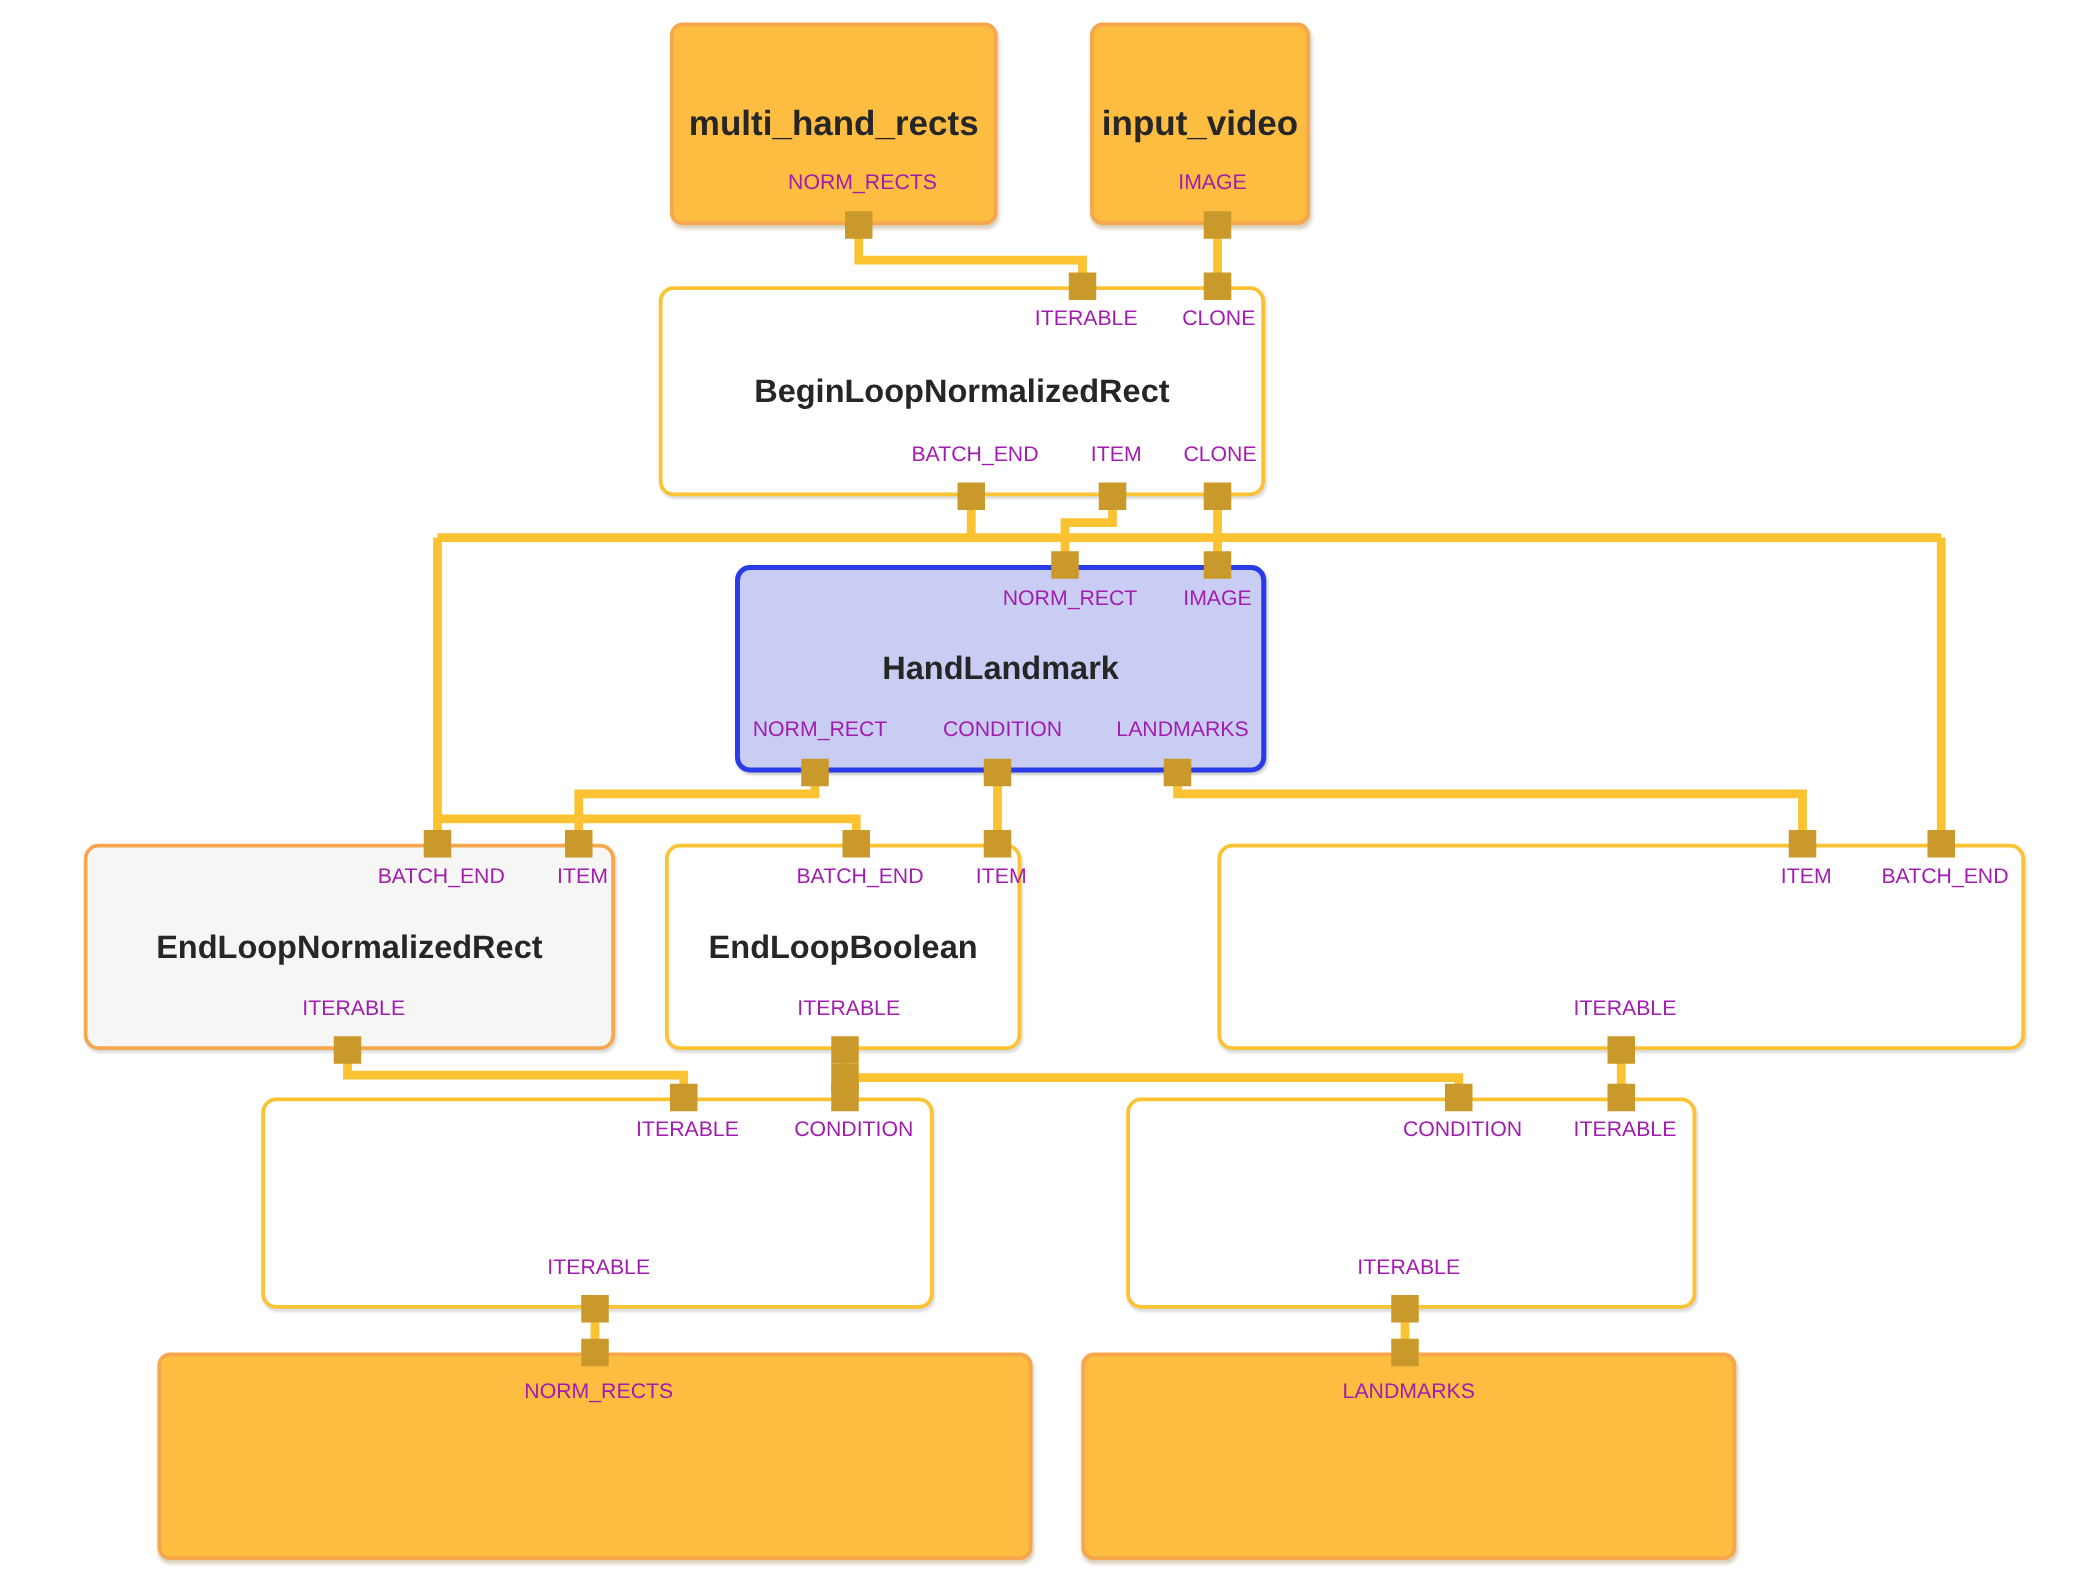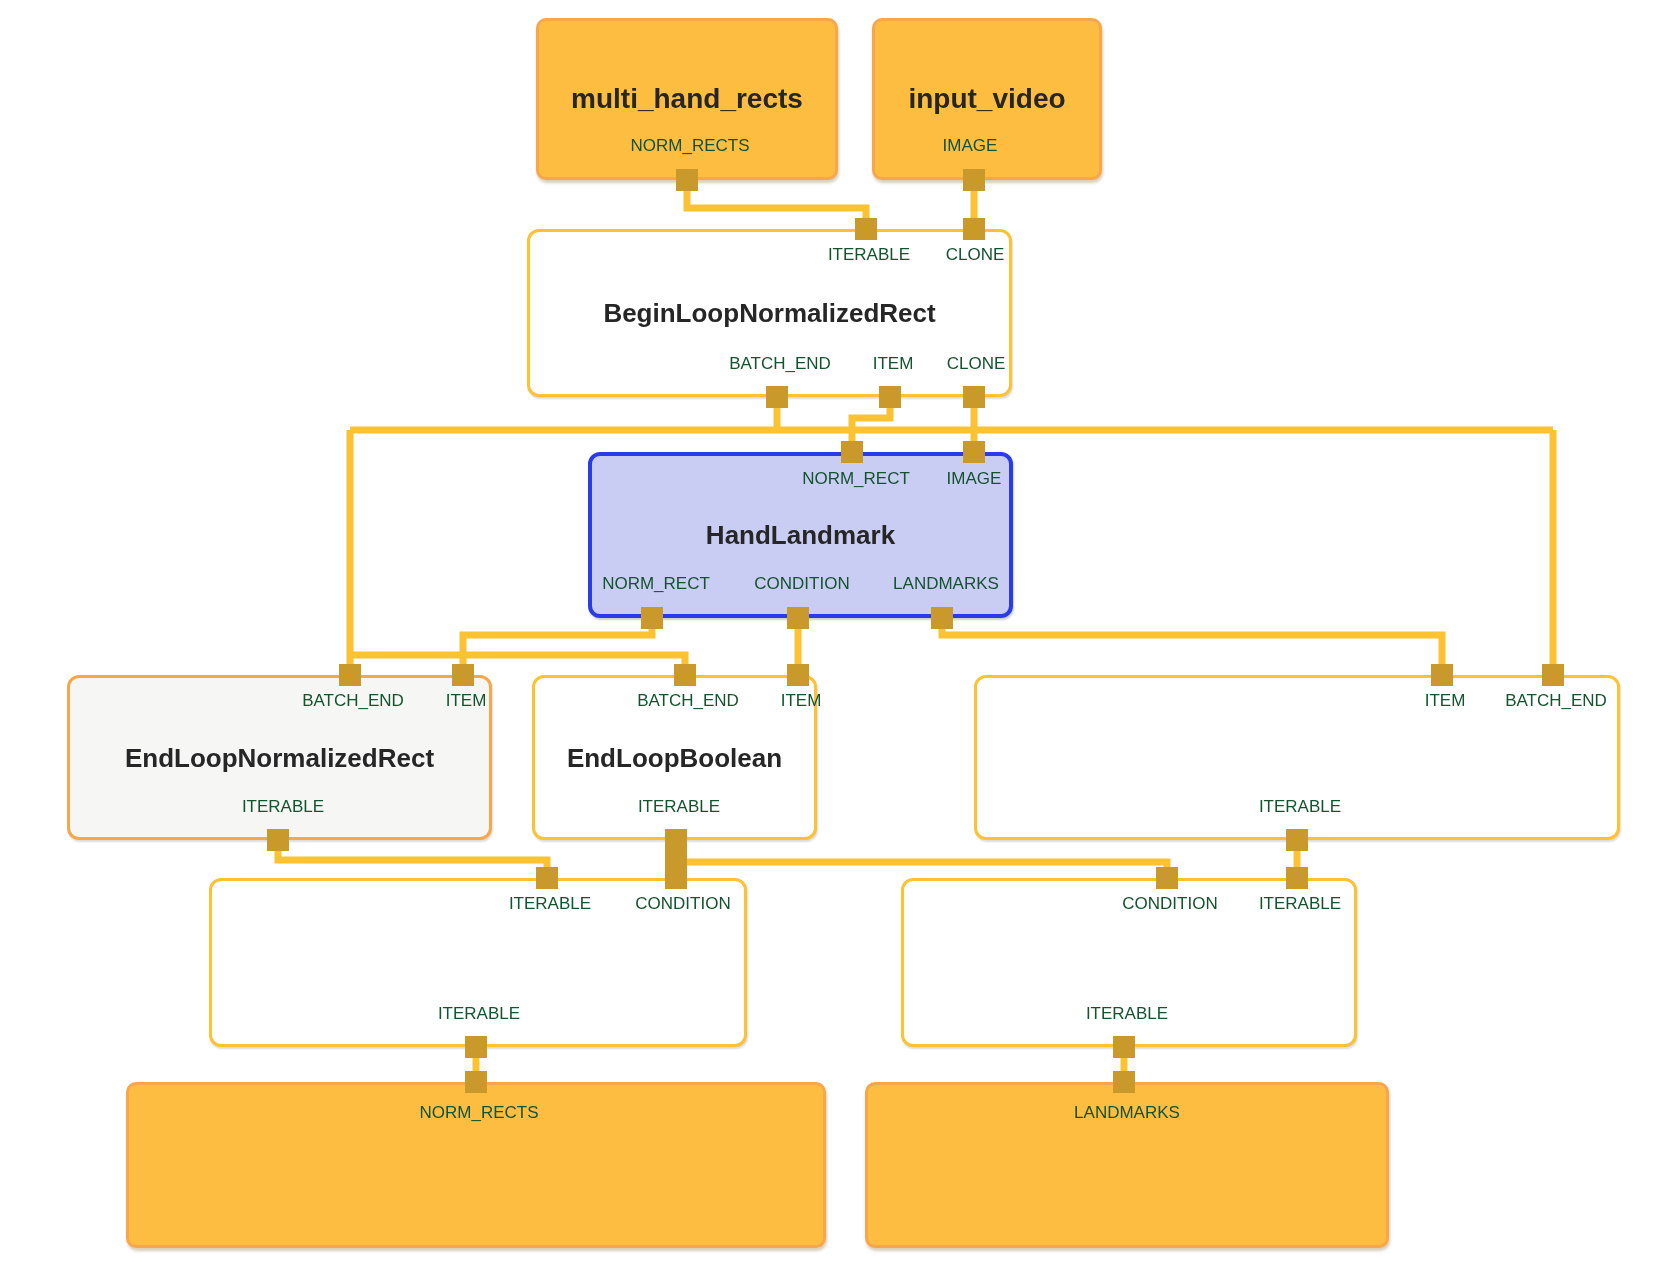--- a/index.html
+++ b/index.html
@@ -8,21 +8,21 @@
     font-family:"Liberation Sans", sans-serif;overflow:hidden;
   }
   .node{position:absolute;box-sizing:border-box;border-radius:12px;}
   .node-title{
     position:absolute;left:0;right:0;top:50%;transform:translateY(-50%);
     text-align:center;font-weight:bold;font-size:26px;color:#262626;
     white-space:nowrap;letter-spacing:0px;
   }
   .plabel{
     position:absolute;transform:translateX(-50%);
-    font-size:17px;color:#14532d;white-space:nowrap;
+    font-size:17px;color:#a21caf;white-space:nowrap;
   }
   .ptop{top:13px;}
   .pbottom{bottom:20px;}
   .stream{
     background:#FCBD40;border:3px solid #F8A64C;border-radius:10px;
     box-shadow:1px 3px 3px rgba(120,80,0,0.28);
   }
   .stream .node-title{font-size:28px;}
   .stream .ptop{top:18px;}
   .stream .pbottom{bottom:21px;}
@@ -39,25 +39,25 @@
     box-shadow:1px 2px 2px rgba(0,0,0,0.2);
   }
   #wires{position:absolute;left:0;top:0;z-index:6;pointer-events:none;}
   #wires polyline{fill:none;stroke:#FBC232;stroke-width:7;}
   #wires rect{fill:#C9992B;}
 </style>
 </head>
 <body>
 
 <div id="canvas" style="width: 1670px; height: 1276px;">
-    <div class="node stream" style="left: 536px; top: 18px; width: 302px; height: 162px;">
+    <div class="node stream" style="left: 536px; top: 18px; width: 262px; height: 162px;">
       <div class="node-title">multi_hand_rects</div>
       <div class="plabel pbottom" style="left: 151px;">NORM_RECTS</div>
     </div>
-    <div class="node stream" style="left: 872px; top: 18px; width: 230px; height: 162px;">
+    <div class="node stream" style="left: 872px; top: 18px; width: 176px; height: 162px;">
       <div class="node-title">input_video</div>
       <div class="plabel pbottom" style="left: 95px;">IMAGE</div>
     </div>
     <div class="node calculator" style="left: 527px; top: 229px; width: 485px; height: 168px;">
       <div class="node-title">BeginLoopNormalizedRect</div>
       <div class="plabel ptop" style="left: 339px;">ITERABLE</div>
       <div class="plabel ptop" style="left: 445px;">CLONE</div>
       <div class="plabel pbottom" style="left: 250px;">BATCH_END</div>
       <div class="plabel pbottom" style="left: 363px;">ITEM</div>
       <div class="plabel pbottom" style="left: 446px;">CLONE</div>

